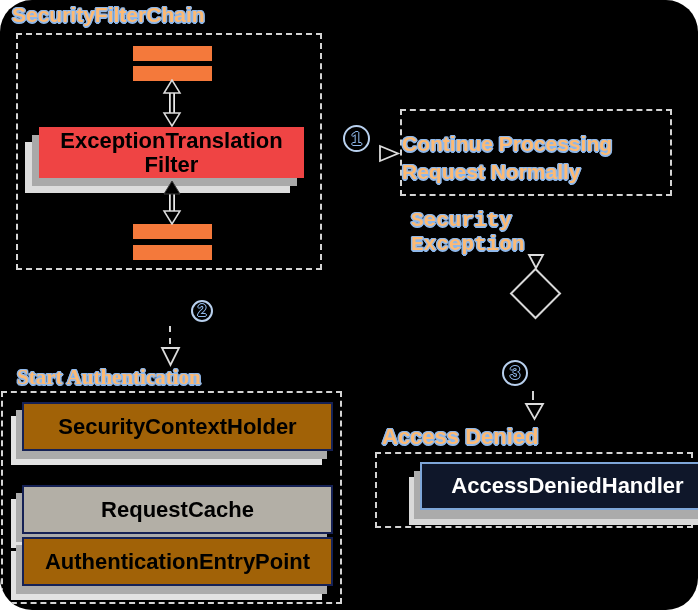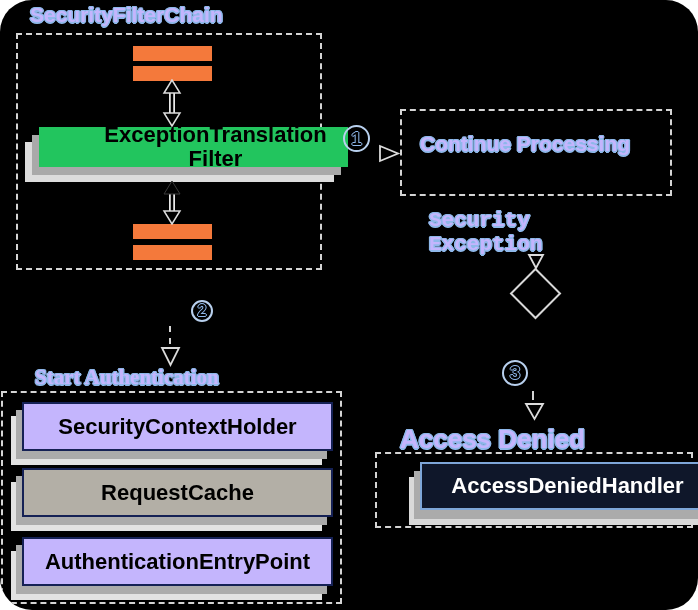--- a/index.html
+++ b/index.html
@@ -1,72 +1,70 @@
 <!DOCTYPE html>
 <html><head>
 <meta charset="utf-8">
 <style>
   :root { --glow:#8fb8ea; }
   html,body { margin:0; padding:0; background:#ffffff; }
   body { width:698px; height:610px; font-family:"Liberation Sans", sans-serif; }
   .canvas { position:relative; width:698px; height:610px; background:#000; border-radius:32px; overflow:hidden; }
 
   .glow {
-    position:absolute; color:#c4b5fd; font-weight:bold; white-space:nowrap;
+    position:absolute; color:#fdba74; font-weight:bold; white-space:nowrap;
     text-shadow:-1.5px 0 var(--glow),1.5px 0 var(--glow),0 -1.5px var(--glow),0 1.5px var(--glow),
                 -1px -1px var(--glow),1px -1px var(--glow),-1px 1px var(--glow),1px 1px var(--glow);
-    margin-left:18px;
   }
   .title { left:12px; top:3px; font-size:21px; }
 
   .dashedbox { position:absolute; border:2px dashed #d4d4d4; box-sizing:border-box; }
   .sfc { left:16px; top:33px; width:306px; height:237px; }
   .cpn { left:400px; top:109px; width:272px; height:87px; }
   .sa  { left:1px;  top:391px; width:341px; height:213px; }
   .ad  { left:375px; top:452px; width:318px; height:76px; }
 
   .bar { position:absolute; left:133px; width:79px; height:15px; background:#f4793b; }
   .b1{top:46px}.b2{top:66px}.b3{top:224px}.b4{top:245px}
 
   .etf {
-    position:absolute; left:39px; top:127px; width:265px; height:40px; background:#22c55e;
+    position:absolute; left:39px; top:127px; width:265px; height:51px; background:#ef4444;
     display:flex; flex-direction:column; align-items:center; justify-content:center;
     font-weight:bold; font-size:22px; line-height:24px; color:#000;
     box-shadow:-7px 8px 0 #a9a9a9, -14px 15px 0 #dcdcdc;
-    padding-left:44px;
   }
 
   .num {
     position:absolute; border:2px solid #b8d0ee; border-radius:50%; box-sizing:border-box;
     display:flex; align-items:center; justify-content:center; color:#000; font-weight:bold;
     text-shadow:-1px 0 var(--glow),1px 0 var(--glow),0 -1px var(--glow),0 1px var(--glow);
   }
   .n1 { left:343px; top:125px; width:27px; height:27px; font-size:19px; }
   .n2 { left:191px; top:300px; width:22px; height:22px; font-size:16px; }
   .n3 { left:502px; top:360px; width:26px; height:26px; font-size:19px; }
 
   .cpn-text { position:static; padding:19px 13px 0 0; font-size:21px; line-height:28px; }
   .cpn-text span { display:block; }
   .sec-exc { left:411px; top:209px; font-size:21px; line-height:24px; }
   .sec-exc span { display:block;font-family:Liberation Mono, monospace; }
   .sa-label { left:17px; top:365px; font-size:21px;font-family:Liberation Serif, serif; }
-  .ad-label { left:382px; top:424px; font-size:26px; }
+  .ad-label { left:382px; top:424px; font-size:22px; }
 
   .dashseg { position:absolute; width:0; border-left:2px dashed #d4d4d4; }
   .s2 { left:169px; top:326px; height:18px; }
   .s3 { left:532px; top:391px; height:9px; }
 
   .stack {
     position:absolute; left:22px; width:311px; height:49px; box-sizing:border-box;
     border:2px solid #152155; display:flex; align-items:center; justify-content:center;
     font-weight:bold; font-size:22px; color:#000;
     box-shadow:-6px 8px 0 #ababab, -11px 14px 0 #e2e2e2;
   }
-  .blue { background:#c4b5fd; }
-  .grayfill { background:#b3afa6; }
+  .blue { background:#a16207; }
+  .grayfill { background:#b3afa6;margin-top:17px; }
   .sch{top:402px}.rc{top:468px}.aep{top:537px}
 
   .adh {
     position:absolute; left:392px; top:462px; width:295px; height:48px; box-sizing:border-box;
     background:#0f172a; border:2px solid #7ea6d8; color:#fff;
     display:flex; align-items:center; justify-content:center; font-weight:bold; font-size:22px;
     box-shadow:-6px 9px 0 #ababab, -11px 15px 0 #d9d9d9;
     margin-left:28px;
   }
   svg { position:absolute; }
@@ -103,20 +101,21 @@
     <polygon points="14,45 6,32 22,32" fill="#000" stroke="#dcdcdc" stroke-width="1.5"></polygon>
   </svg>
 
   <div class="num n1">1</div>
   <svg width="24" height="20" style="left:377px;top:144px">
     <polygon points="3,2 3,17 21,9.5" fill="#000" stroke="#dcdcdc" stroke-width="1.8"></polygon>
   </svg>
   <div class="dashedbox cpn">
     <div class="glow cpn-text">
       <span>Continue Processing</span>
+      <span>Request Normally</span>
     </div>
   </div>
 
   <div class="glow sec-exc">
     <span>Security</span>
     <span>Exception</span>
   </div>
   <svg width="18" height="17" style="left:527px;top:253px">
     <polygon points="2,2 16,2 9,15" fill="#000" stroke="#dcdcdc" stroke-width="1.8"></polygon>
   </svg>

